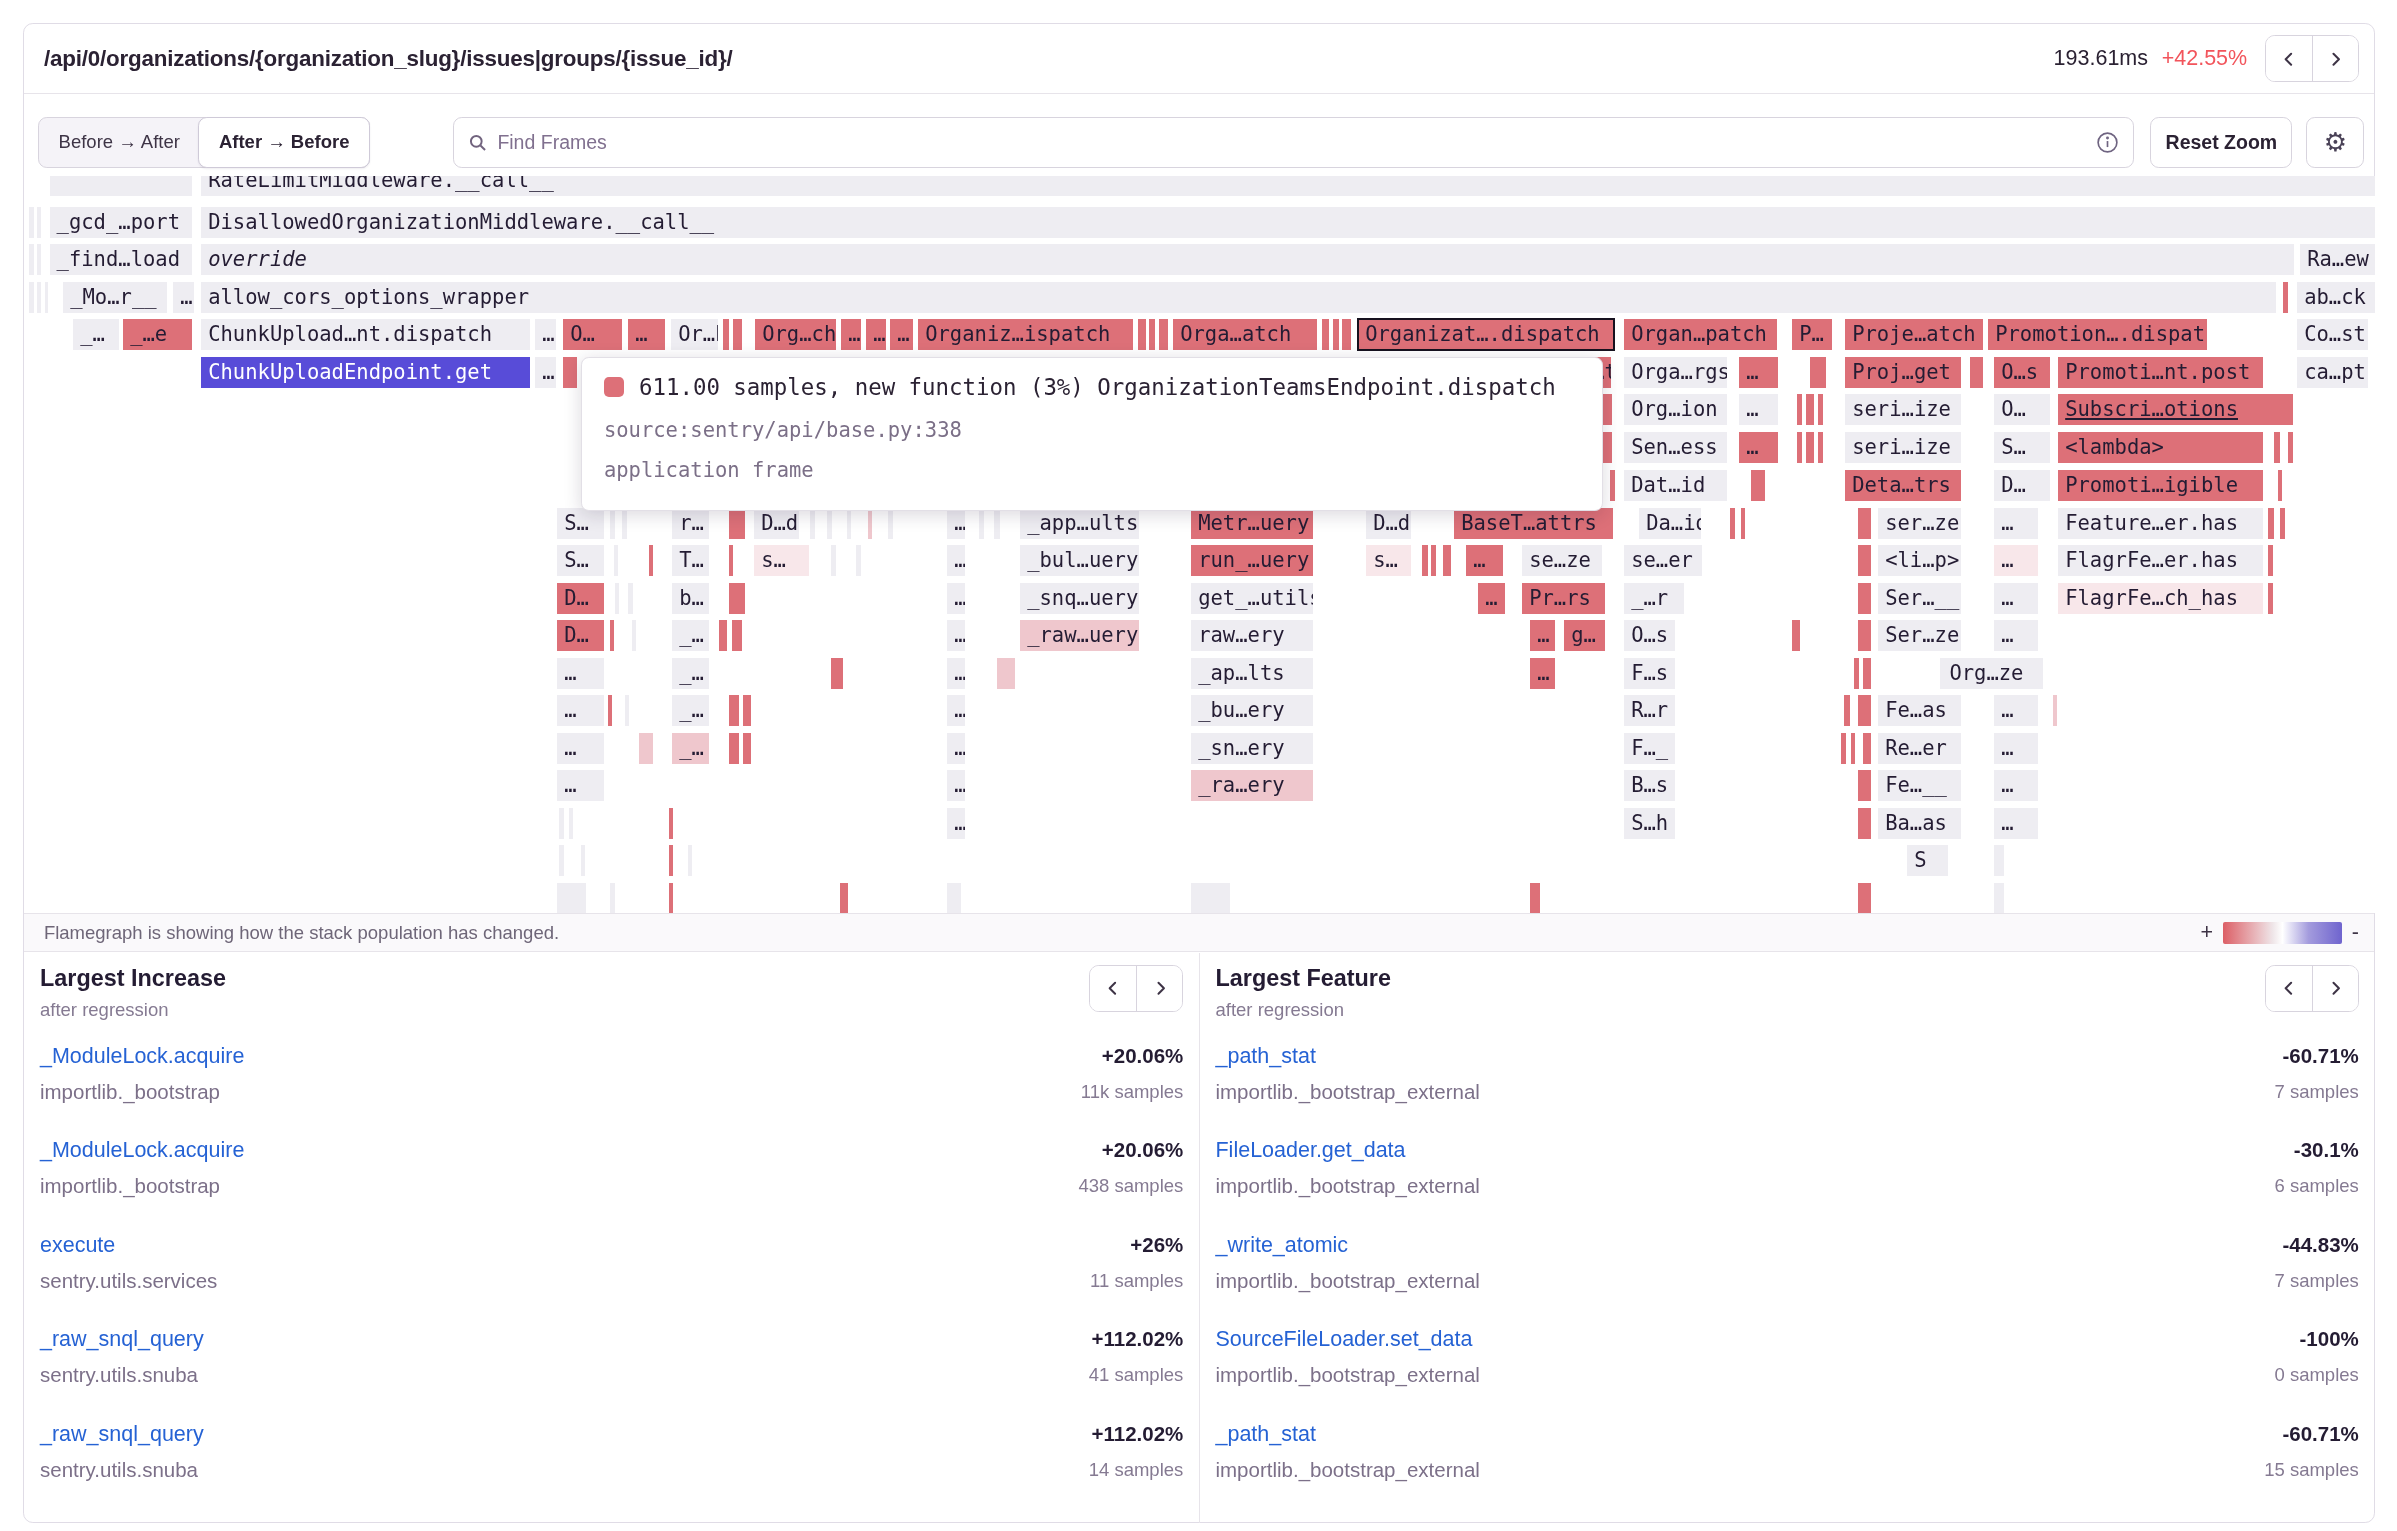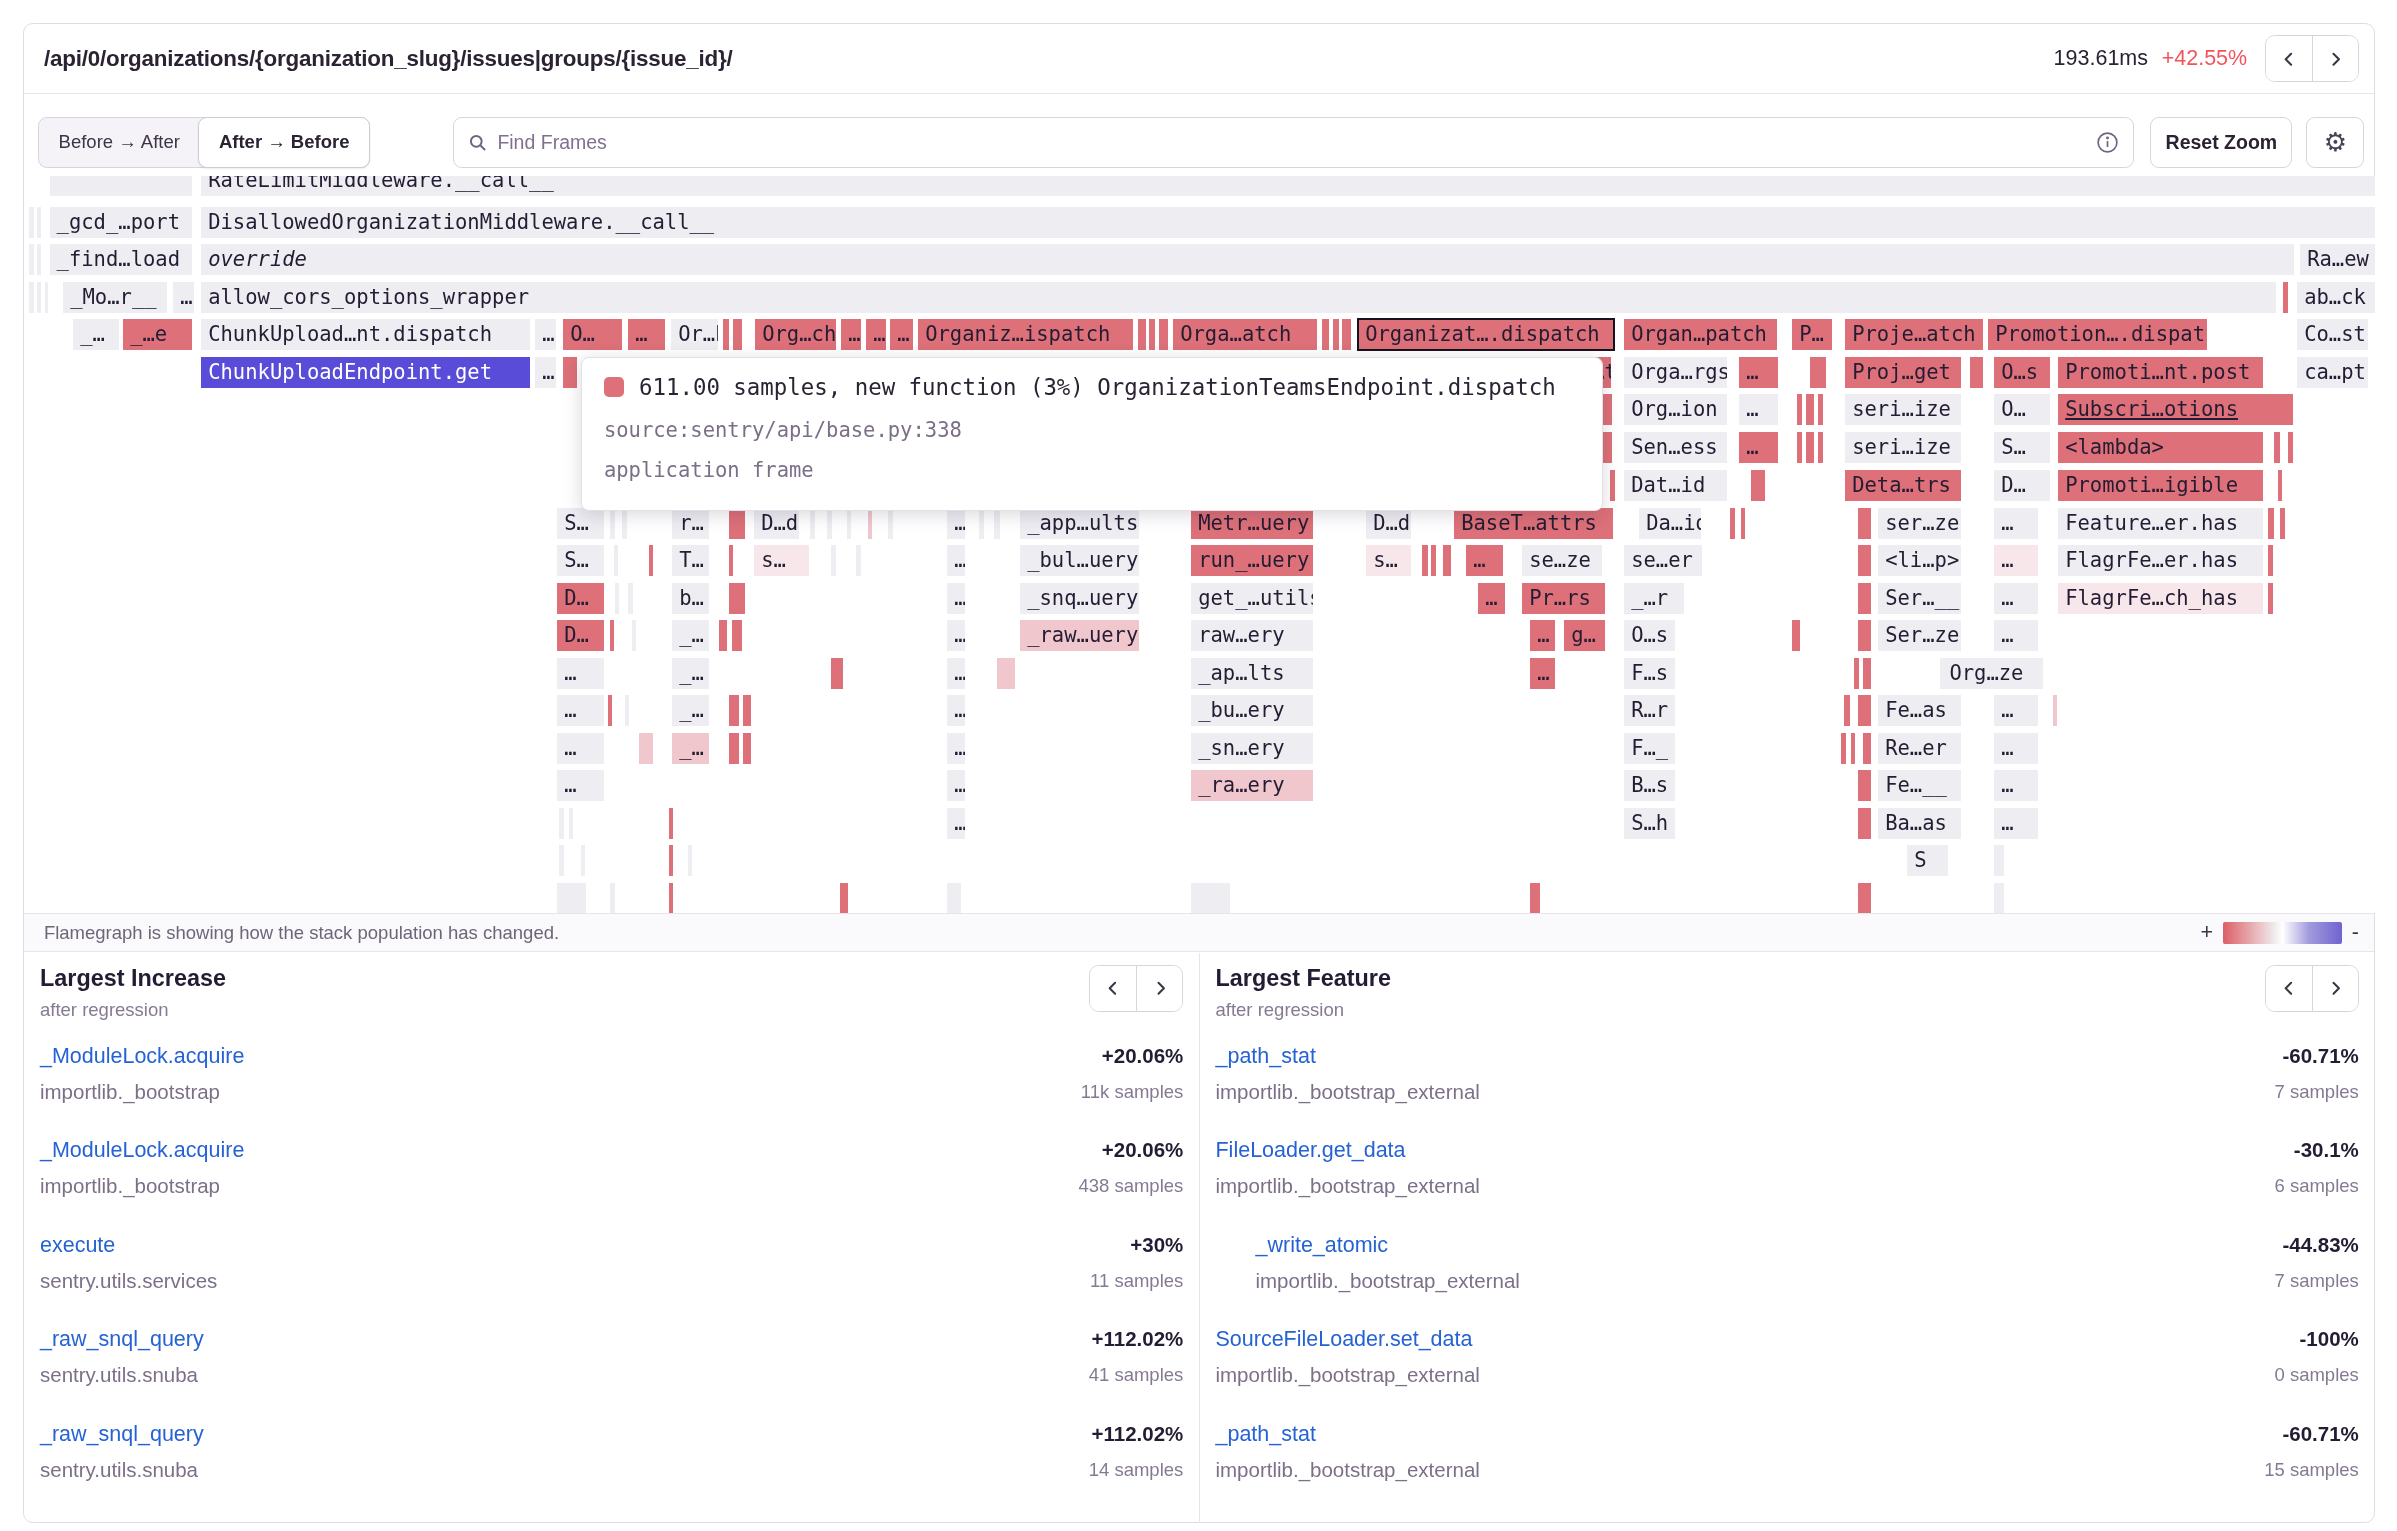--- a/index.html
+++ b/index.html
@@ -389,21 +389,21 @@
       <div class="p-items">
           <div class="item" style="top: 91px;"><a class="i-name">_ModuleLock.acquire</a><div class="i-mod">importlib._bootstrap</div><div class="i-right">
               <div class="i-pct">+20.06%</div>
               <div class="i-smp">11k samples</div>
             </div></div>
           <div class="item" style="top: 185px;"><a class="i-name">_ModuleLock.acquire</a><div class="i-mod">importlib._bootstrap</div><div class="i-right">
               <div class="i-pct">+20.06%</div>
               <div class="i-smp">438 samples</div>
             </div></div>
           <div class="item" style="top: 280px;"><a class="i-name">execute</a><div class="i-mod">sentry.utils.services</div><div class="i-right">
-              <div class="i-pct">+30%</div>
+              <div class="i-pct">+26%</div>
               <div class="i-smp">11 samples</div>
             </div></div>
           <div class="item" style="top: 374px;"><a class="i-name">_raw_snql_query</a><div class="i-mod">sentry.utils.snuba</div><div class="i-right">
               <div class="i-pct">+112.02%</div>
               <div class="i-smp">41 samples</div>
             </div></div>
           <div class="item" style="top: 469px;"><a class="i-name">_raw_snql_query</a><div class="i-mod">sentry.utils.snuba</div><div class="i-right">
               <div class="i-pct">+112.02%</div>
               <div class="i-smp">14 samples</div>
             </div></div>
@@ -428,21 +428,21 @@
       </div>
       <div class="p-items">
           <div class="item" style="top: 91px;"><a class="i-name">_path_stat</a><div class="i-mod">importlib._bootstrap_external</div><div class="i-right">
               <div class="i-pct">-60.71%</div>
               <div class="i-smp">7 samples</div>
             </div></div>
           <div class="item" style="top: 185px;"><a class="i-name">FileLoader.get_data</a><div class="i-mod">importlib._bootstrap_external</div><div class="i-right">
               <div class="i-pct">-30.1%</div>
               <div class="i-smp">6 samples</div>
             </div></div>
-          <div class="item" style="top: 280px; margin-left: 40px;"><a class="i-name">_write_atomic</a><div class="i-mod">importlib._bootstrap_external</div><div class="i-right">
+          <div class="item" style="top: 280px;"><a class="i-name">_write_atomic</a><div class="i-mod">importlib._bootstrap_external</div><div class="i-right">
               <div class="i-pct">-44.83%</div>
               <div class="i-smp">7 samples</div>
             </div></div>
           <div class="item" style="top: 374px;"><a class="i-name">SourceFileLoader.set_data</a><div class="i-mod">importlib._bootstrap_external</div><div class="i-right">
               <div class="i-pct">-100%</div>
               <div class="i-smp">0 samples</div>
             </div></div>
           <div class="item" style="top: 469px;"><a class="i-name">_path_stat</a><div class="i-mod">importlib._bootstrap_external</div><div class="i-right">
               <div class="i-pct">-60.71%</div>
               <div class="i-smp">15 samples</div>

